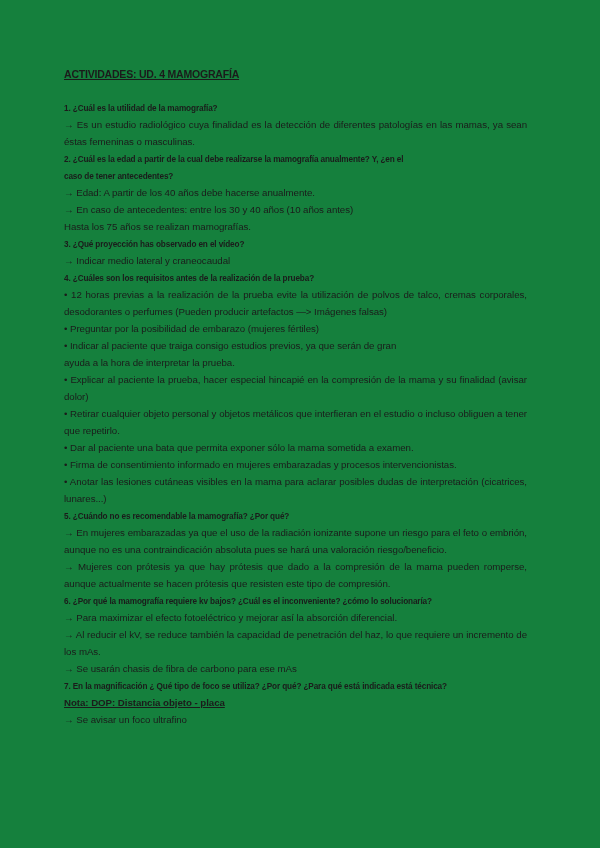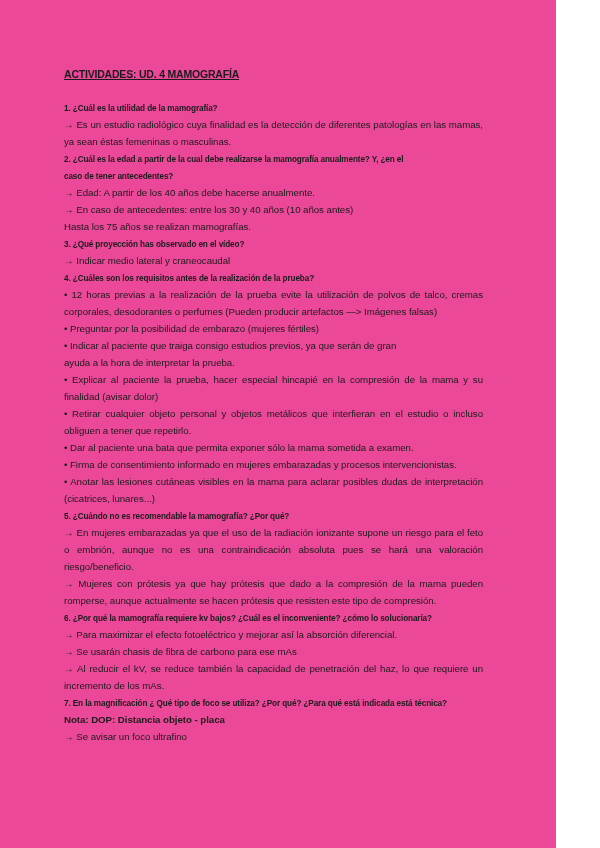--- a/index.html
+++ b/index.html
@@ -9,24 +9,24 @@
   }
   body {
     width: 600px;
     height: 848px;
     overflow: hidden;
     font-family: "Liberation Sans", sans-serif;
     color: #1b1b1b;
   }
   .page {
     box-sizing: border-box;
-    width: 556px;
+    width: 600px;
     height: 848px;
     padding: 66px 73px 30px 64px;
-    background: #ec4899;
+    background: #15803d;
     overflow: hidden;
   }
   .title {
     font-size: 10.5px;
     font-weight: bold;
     text-decoration: underline;
     line-height: 17px;
     letter-spacing: -0.2px;
     margin: 0 0 16px 0;
   }
@@ -45,20 +45,21 @@
     transform: scaleX(0.847);
     transform-origin: 0 0;
   }
   .para {
     text-align: justify;
     letter-spacing: -0.05px;
   }
   .para.note {
     font-weight: bold;
     text-align: left;
+    text-decoration: underline;
   }
   .para.plain, .para.arrow:last-child { }
 </style>
 </head>
 <body>
 
 <div class="page">
   <h1 class="title">ACTIVIDADES: UD. 4 MAMOGRAFÍA</h1>
   <div id="sections">
       <div class="section">
@@ -89,22 +90,22 @@
         <p class="para bullet">• Anotar las lesiones cutáneas visibles en la mama para aclarar posibles dudas de interpretación (cicatrices, lunares...)</p>
       </div>
       <div class="section">
         <p class="question">5. ¿Cuándo no es recomendable la mamografía? ¿Por qué?</p>
         <p class="para arrow">→ En mujeres embarazadas ya que el uso de la radiación ionizante supone un riesgo para el feto o embrión, aunque no es una contraindicación absoluta pues se hará una valoración riesgo/beneficio.</p>
         <p class="para arrow">→ Mujeres con prótesis ya que hay prótesis que dado a la compresión de la mama pueden romperse, aunque actualmente se hacen prótesis que resisten este tipo de compresión.</p>
       </div>
       <div class="section">
         <p class="question">6. ¿Por qué la mamografía requiere kv bajos? ¿Cuál es el inconveniente? ¿cómo lo solucionaría?</p>
         <p class="para arrow">→ Para maximizar el efecto fotoeléctrico y mejorar así la absorción diferencial.</p>
+        <p class="para arrow">→ Al reducir el kV, se reduce también la capacidad de penetración del haz, lo que requiere un incremento de los mAs.</p>
         <p class="para arrow">→ Se usarán chasis de fibra de carbono para ese mAs</p>
-        <p class="para arrow">→ Al reducir el kV, se reduce también la capacidad de penetración del haz, lo que requiere un incremento de los mAs.</p>
       </div>
       <div class="section">
         <p class="question">7. En la magnificación ¿ Qué tipo de foco se utiliza? ¿Por qué? ¿Para qué está indicada está técnica?</p>
         <p class="para note">Nota: DOP: Distancia objeto - placa</p>
         <p class="para arrow">→ Se avisar un foco ultrafino</p>
       </div>
     </div>
 </div>
 
 </body></html>

